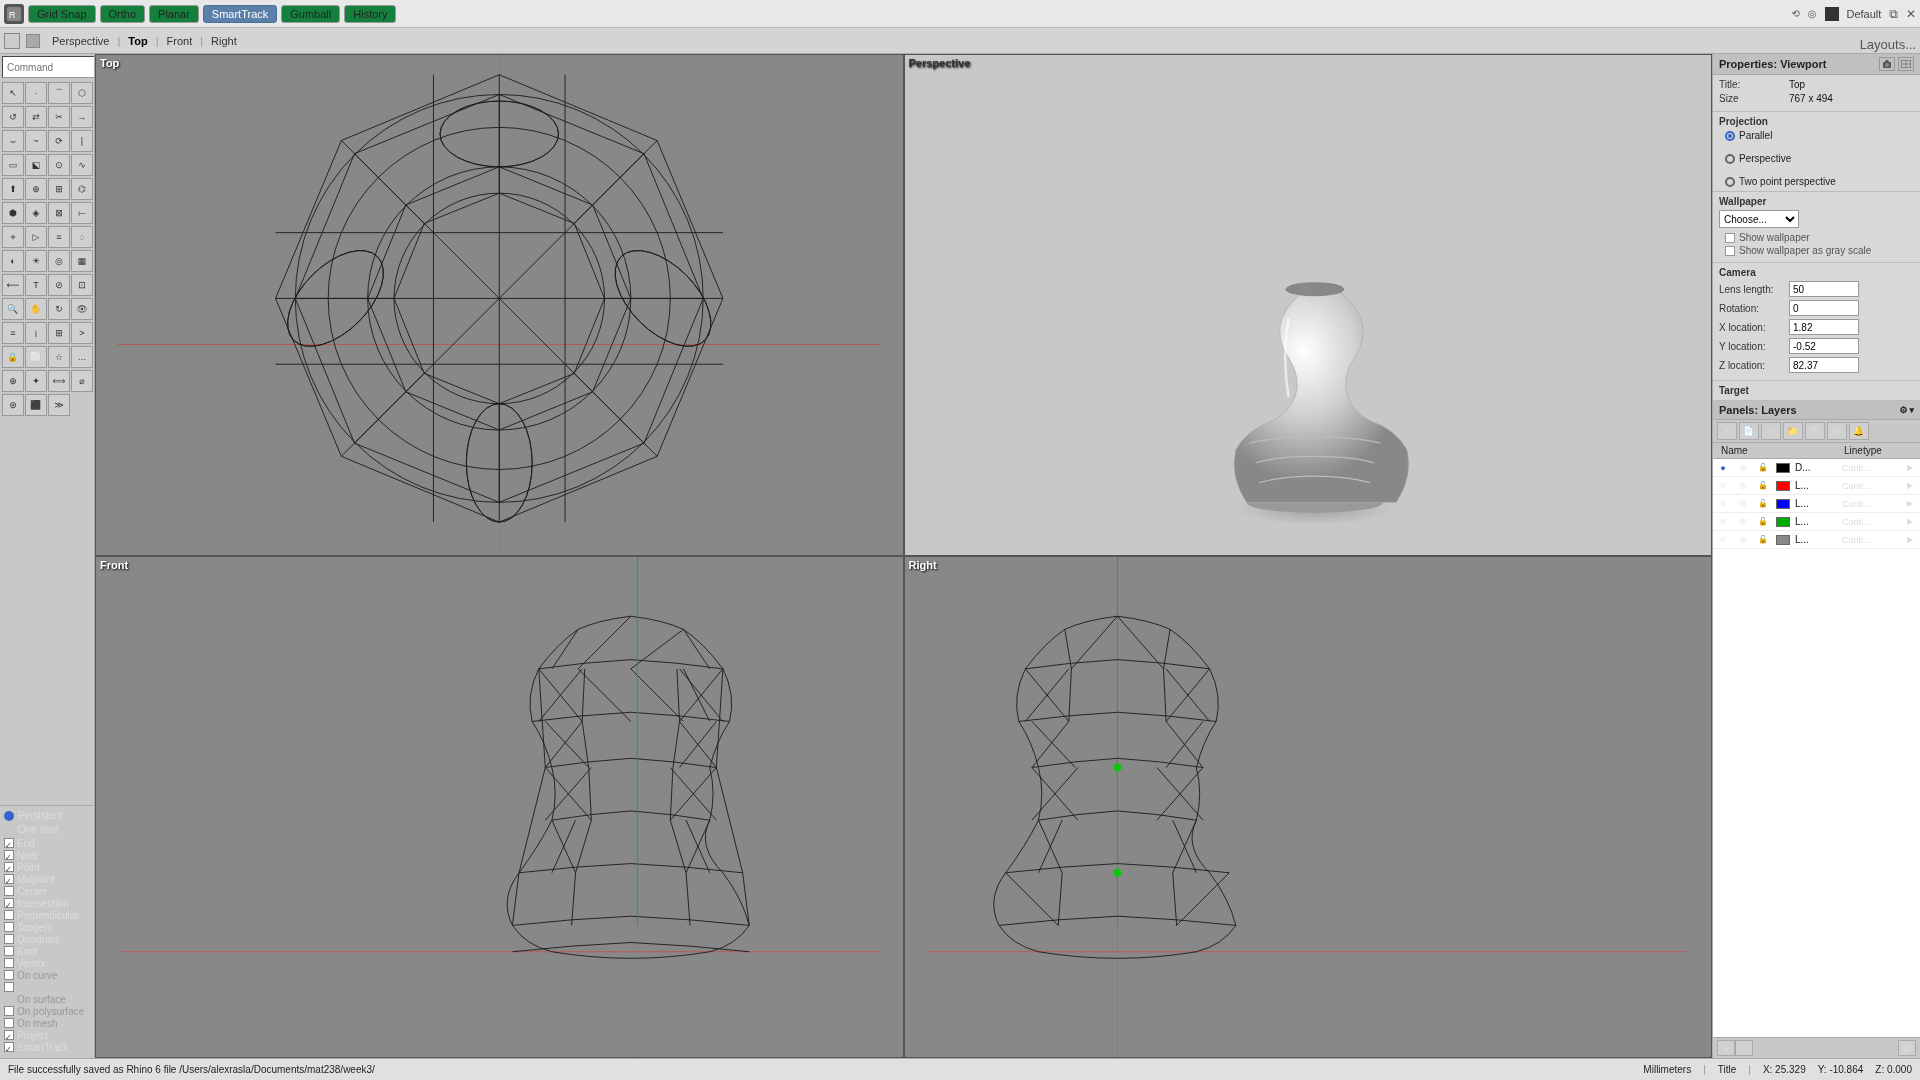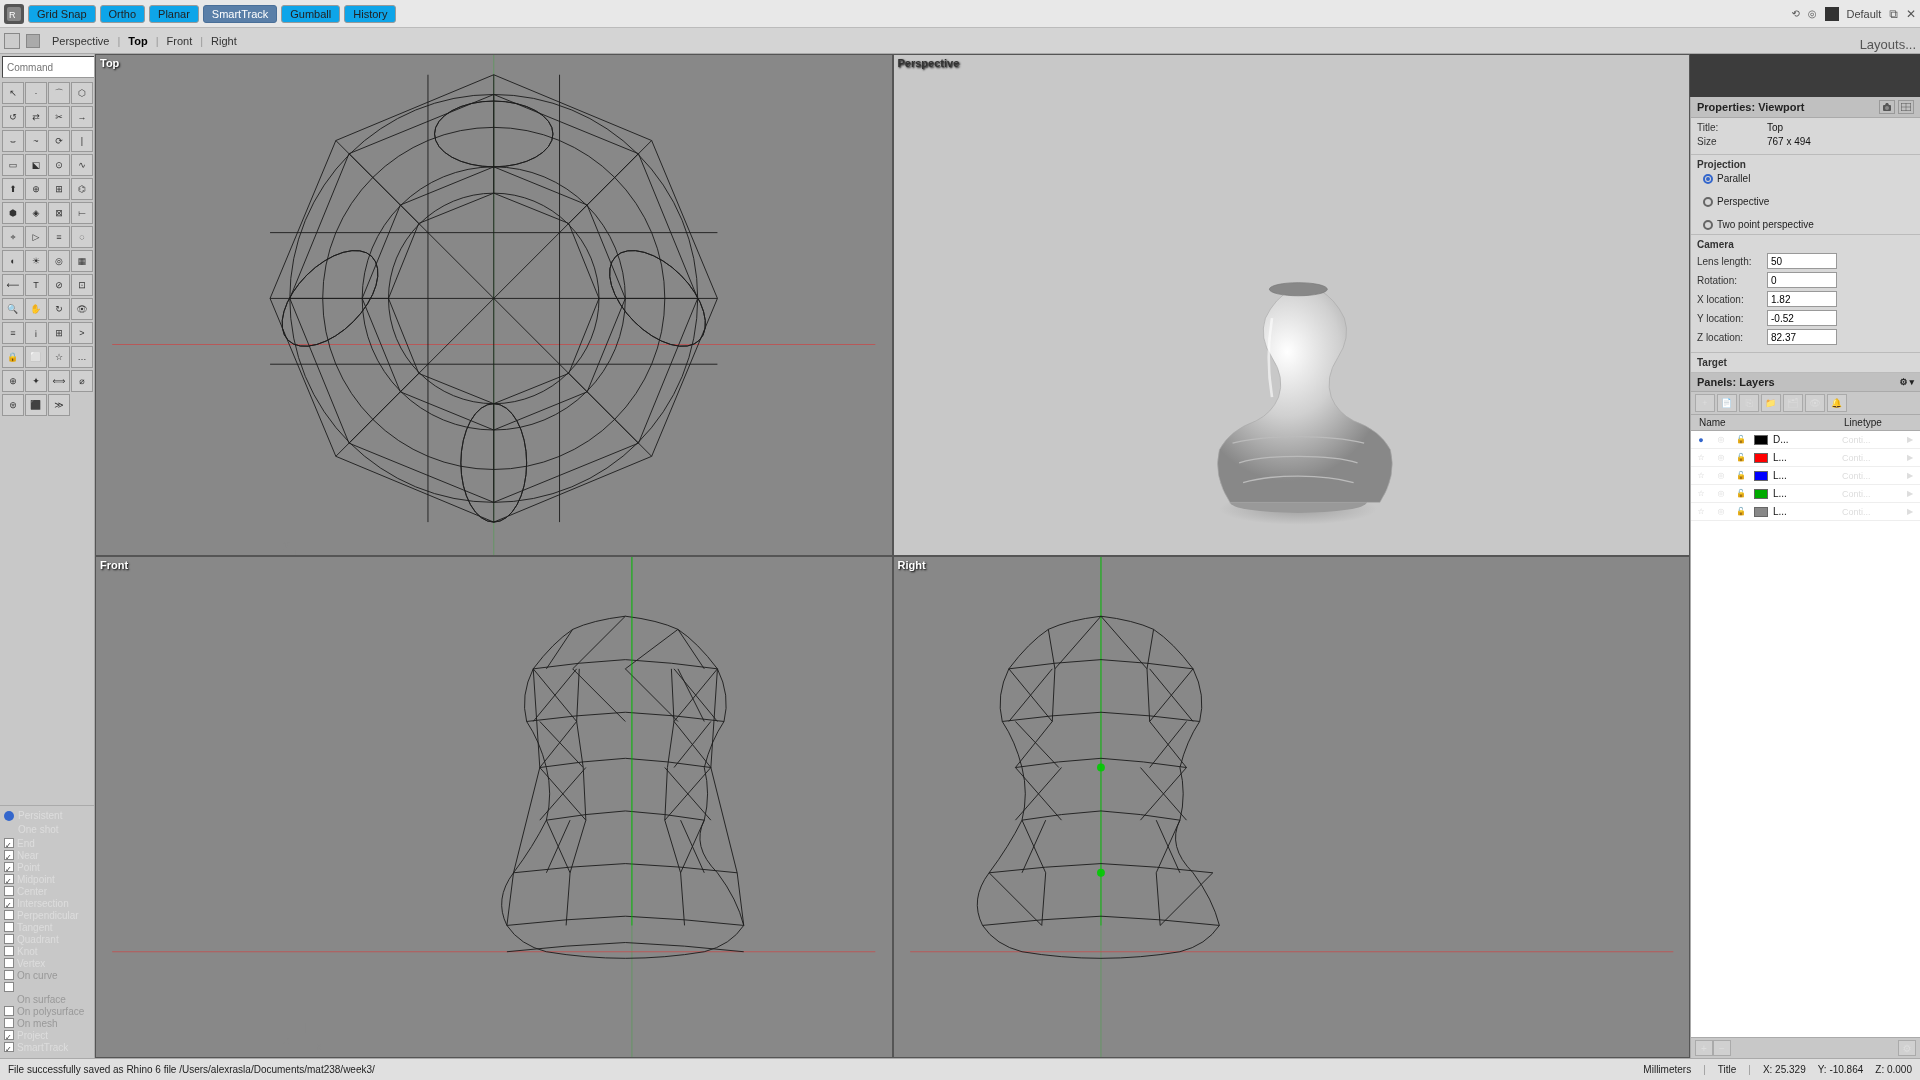--- a/index.html
+++ b/index.html
@@ -3,21 +3,21 @@
   <meta charset="utf-8">
   <style>
     * { box-sizing: border-box; margin: 0; padding: 0; }
     body { background: #3c3c3c; font-family: 'Segoe UI', Arial, sans-serif; font-size: 11px; color: #ddd; width: 1920px; height: 1080px; overflow: hidden; }
 
     
     #top-toolbar {
       display: flex; align-items: center; height: 28px; background: #e8e8e8; border-bottom: 1px solid #bbb; padding: 0 4px; gap: 4px;
     }
     .toolbar-btn {
-      padding: 2px 8px; font-size: 11px; background: #0ea5e9; border: 1px solid #999; border-radius: 3px; cursor: pointer; color: #222;
+      padding: 2px 8px; font-size: 11px; background: #15803d; border: 1px solid #999; border-radius: 3px; cursor: pointer; color: #222;
     }
     .toolbar-btn.active { background: #5a7fa8; color: #fff; border-color: #4a6f98; }
     .app-icon { width: 20px; height: 20px; background: #555; border-radius: 3px; display: flex; align-items: center; justify-content: center; }
 
     
     #tab-bar {
       display: flex; align-items: center; height: 26px; background: #d4d4d4; border-bottom: 1px solid #aaa; padding: 0 4px; gap: 2px;
     }
     .tab-btn { padding: 2px 6px; font-size: 11px; cursor: pointer; color: #333; }
     .tab-btn.active { font-weight: bold; color: #000; }
@@ -43,21 +43,21 @@
     .viewport {
       position: relative; border: 1px solid #555; overflow: hidden; background: #808080;
     }
     .viewport-label {
       position: absolute; top: 2px; left: 4px; font-size: 11px; font-weight: bold; color: #fff; text-shadow: 1px 1px 2px #000; z-index: 10; pointer-events: none;
     }
     .viewport-perspective { background: #c0c0c0; }
 
     
     #right-panel {
-      width: 230px; background: #d8d8d8; border-left: 1px solid #aaa; display: flex; flex-direction: column; font-size: 11px; margin-top: 43px;
+      width: 208px; background: #d8d8d8; border-left: 1px solid #aaa; display: flex; flex-direction: column; font-size: 11px;
     }
     .panel-header {
       background: #c0c0c0; border-bottom: 1px solid #aaa; padding: 3px 6px; font-size: 11px; font-weight: bold; color: #222; display: flex; align-items: center; justify-content: space-between;
     }
     .panel-section { padding: 4px 6px; border-bottom: 1px solid #bbb; }
     .panel-row { display: flex; align-items: center; margin-bottom: 3px; }
     .panel-label { width: 70px; color: #333; font-size: 10px; }
     .panel-value { flex: 1; font-size: 10px; color: #111; }
     .panel-input {
       width: 70px; height: 16px; font-size: 10px; border: 1px solid #999; background: #fff; padding: 1px 3px;
@@ -581,20 +581,36 @@
           <div class="radio-dot"></div>
           <span>Perspective</span>
         </div>
         <div class="radio-row">
           <div class="radio-dot"></div>
           <span>Two point perspective</span>
         </div>
       </div>
     </div>
 
+    <div class="panel-section">
+      <div style="font-size:10px;font-weight:bold;color:#333;margin-bottom:3px;">Wallpaper</div>
+      <div class="wallpaper-select">
+        <select class="choose-select">
+          <option>Choose...</option>
+        </select>
+      </div>
+      <div class="checkbox-row" style="margin-top:4px;">
+        <div class="cb"></div>
+        <span>Show wallpaper</span>
+      </div>
+      <div class="checkbox-row">
+        <div class="cb"></div>
+        <span>Show wallpaper as gray scale</span>
+      </div>
+    </div>
 
     <div class="panel-section">
       <div style="font-size:10px;font-weight:bold;color:#333;margin-bottom:3px;">Camera</div>
       <div class="panel-row">
         <span class="panel-label">Lens length:</span>
         <input class="panel-input" type="text" value="50" style="">
       </div>
       <div class="panel-row">
         <span class="panel-label">Rotation:</span>
         <input class="panel-input" type="text" value="0" style="">

